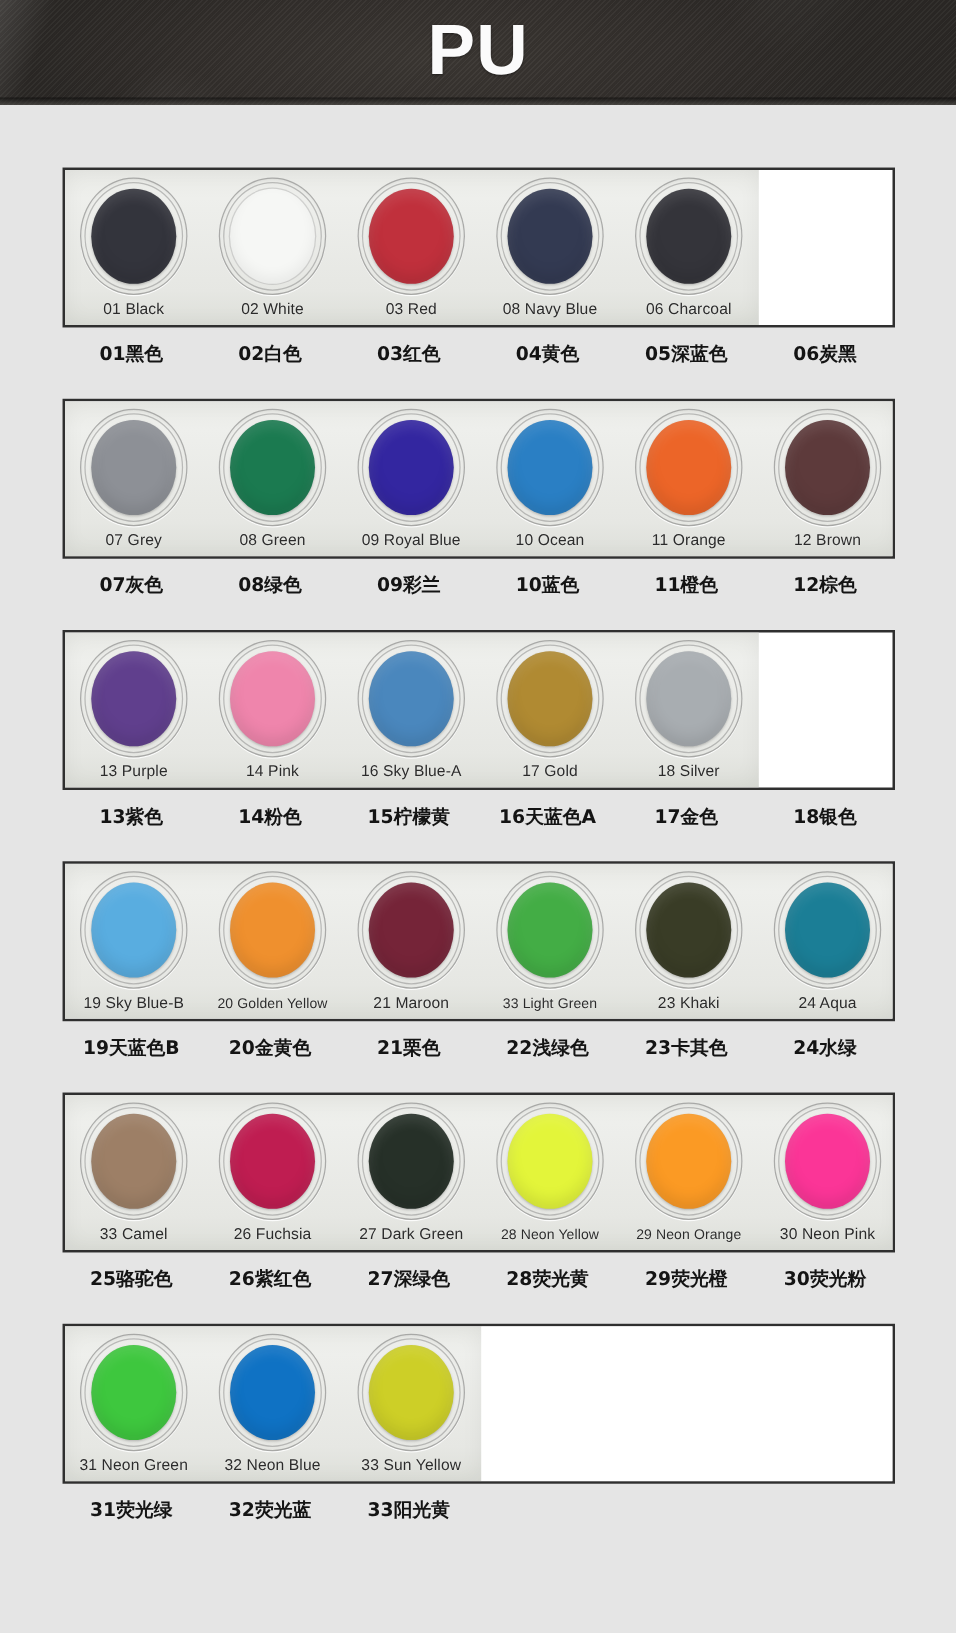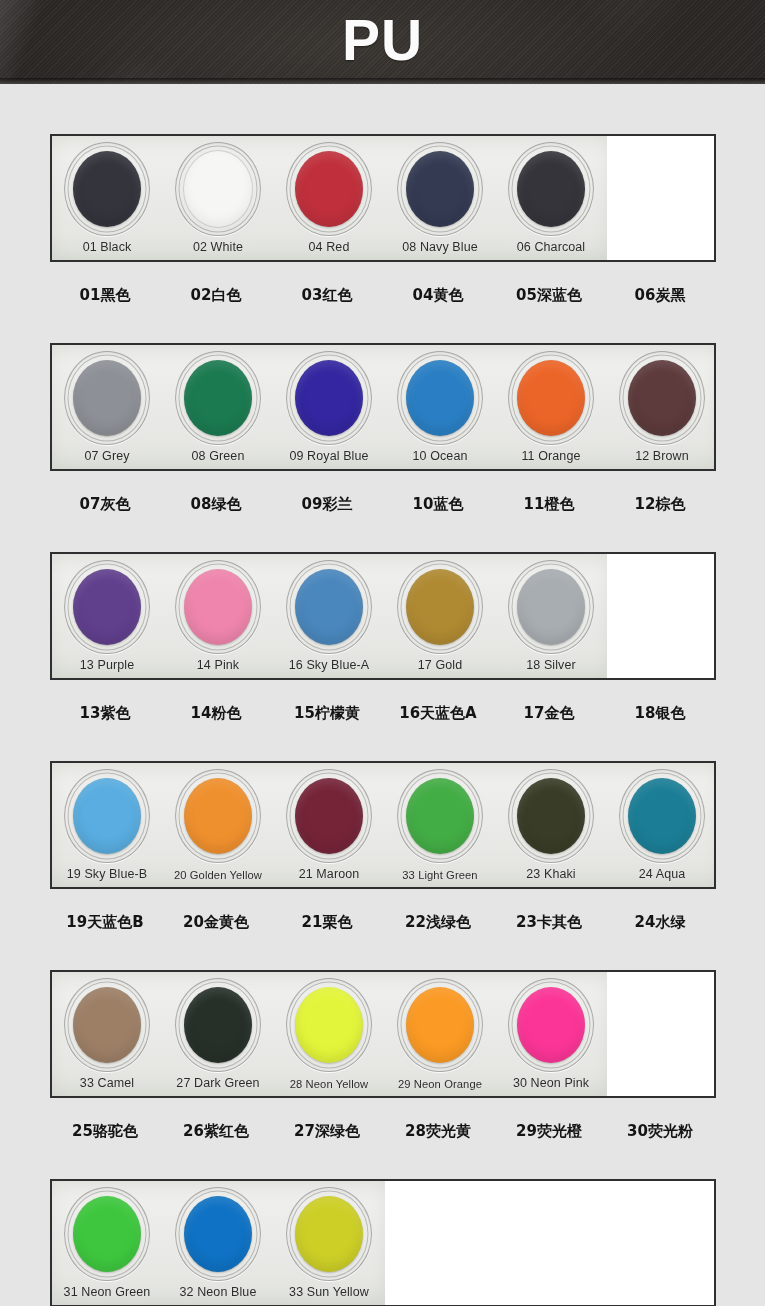--- a/index.html
+++ b/index.html
@@ -164,21 +164,21 @@
     font-family:"Liberation Sans","DejaVu Sans",sans-serif;
     letter-spacing:0.1px;
     white-space:nowrap;
     text-shadow:0 0 1px rgba(255,255,255,0.6);
   }
   .en-label.small{font-size:11.2px;}
 
   
   .captions{
     width:666px;
-    margin:12px auto;
+    margin:0 auto;
     display:flex;
     padding:12px 0 0 0;
     box-sizing:border-box;
   }
   .caption{
     width:111px;
     text-align:center;
     font-size:15px;
     font-weight:bold;
     color:#141414;
@@ -219,21 +219,21 @@
                 <div class="swatch is-white" style="background: rgb(246, 247, 245);"></div>
               </div>
               <div class="en-label">02 White</div>
             </div>
             <div class="cell">
               <div class="ring-wrap">
                 <div class="ring-outer"></div>
                 <div class="ring-inner"></div>
                 <div class="swatch" style="background: rgb(192, 48, 60);"></div>
               </div>
-              <div class="en-label">04 Red</div>
+              <div class="en-label">03 Red</div>
             </div>
             <div class="cell">
               <div class="ring-wrap">
                 <div class="ring-outer"></div>
                 <div class="ring-inner"></div>
                 <div class="swatch" style="background: rgb(51, 58, 82);"></div>
               </div>
               <div class="en-label">08 Navy Blue</div>
             </div>
             <div class="cell">
@@ -445,20 +445,28 @@
                 <div class="ring-outer"></div>
                 <div class="ring-inner"></div>
                 <div class="swatch" style="background: rgb(157, 127, 102);"></div>
               </div>
               <div class="en-label">33 Camel</div>
             </div>
             <div class="cell">
               <div class="ring-wrap">
                 <div class="ring-outer"></div>
                 <div class="ring-inner"></div>
+                <div class="swatch" style="background: rgb(191, 29, 81);"></div>
+              </div>
+              <div class="en-label">26 Fuchsia</div>
+            </div>
+            <div class="cell">
+              <div class="ring-wrap">
+                <div class="ring-outer"></div>
+                <div class="ring-inner"></div>
                 <div class="swatch" style="background: rgb(38, 48, 40);"></div>
               </div>
               <div class="en-label">27 Dark Green</div>
             </div>
             <div class="cell">
               <div class="ring-wrap">
                 <div class="ring-outer"></div>
                 <div class="ring-inner"></div>
                 <div class="swatch" style="background: rgb(227, 245, 58);"></div>
               </div>

